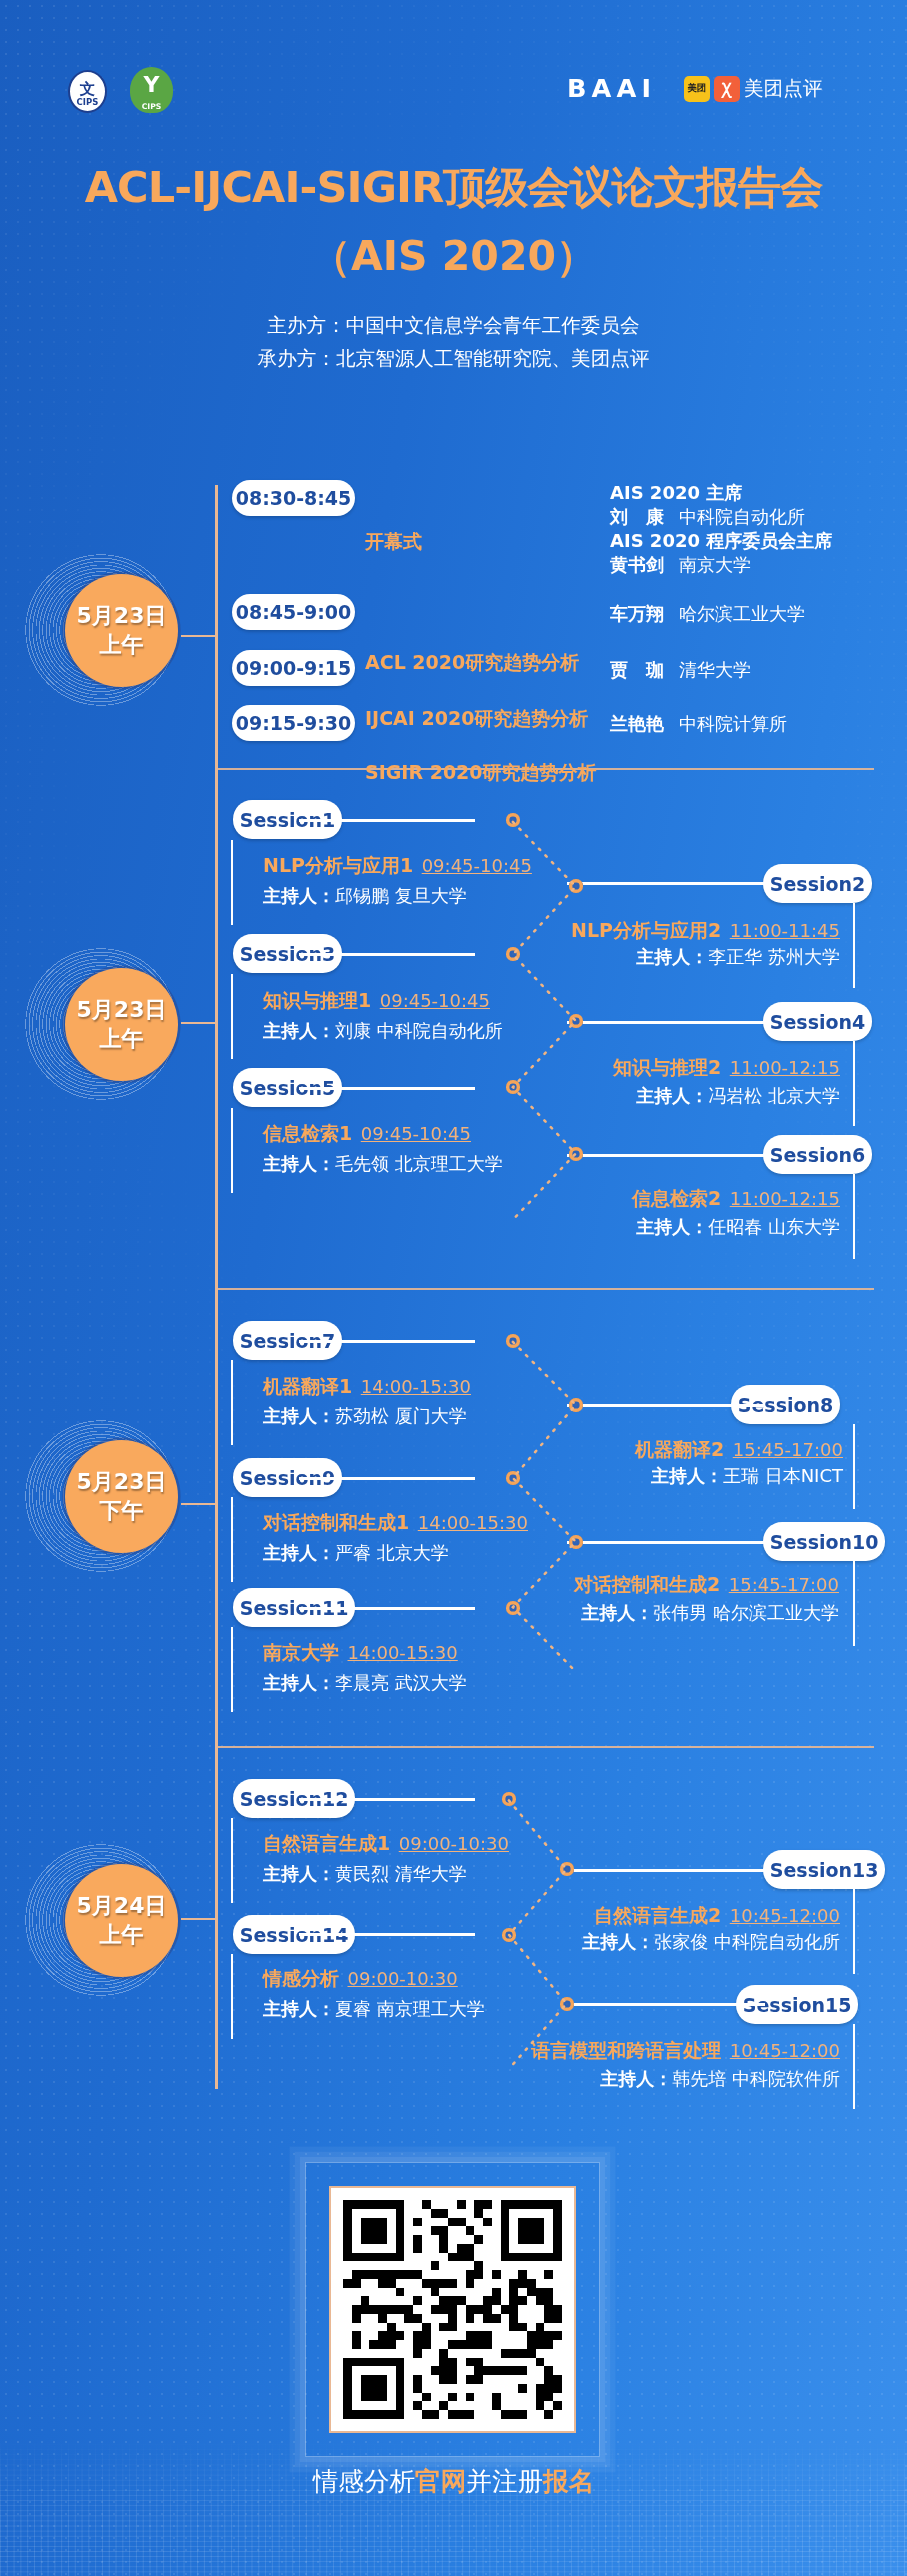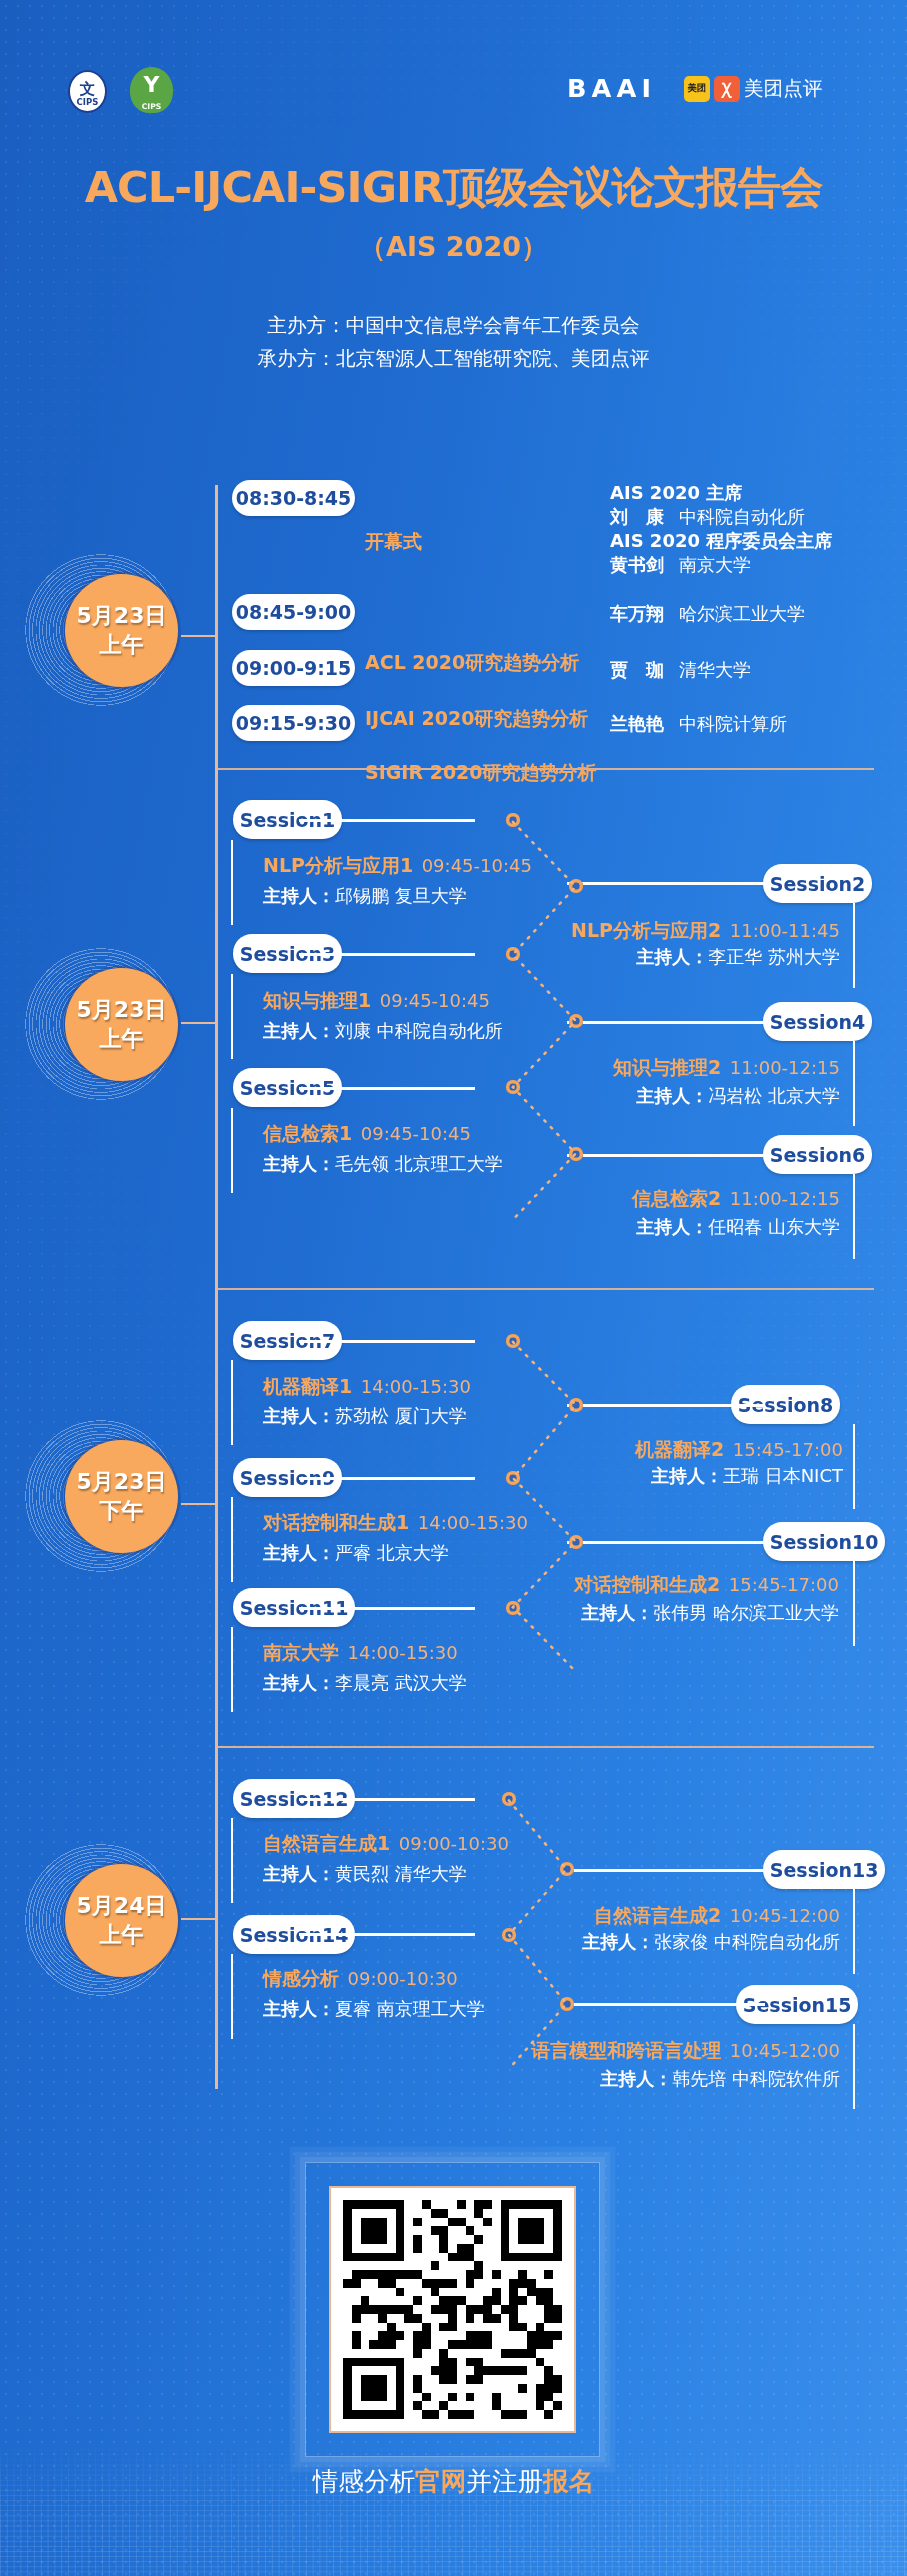--- a/index.html
+++ b/index.html
@@ -55,21 +55,21 @@
     left: 714px; top: 76px; width: 25.6px; height: 25.6px; border-radius: 5.1px; background: #f2603a; color: #fff;
     font: bold 15.4px "DejaVu Sans", sans-serif; display: flex; align-items: center; justify-content: center;
   }
   .logo-mtdp-text { left: 744px; top: 75px; font: 19.6px "DejaVu Sans", sans-serif; color: #fff; }
 
   .title {
     left: 0; right: 0; text-align: center; color: #f8a85c; font-weight: bold;
     font-family: "DejaVu Sans", "Liberation Sans", sans-serif;
   }
   .title1 { top: 159px; font-size: 43px; letter-spacing: -0.9px; }
-  .title2 { top: 229px; font-size: 27px; }
+  .title2 { top: 229px; font-size: 41px; }
   .org { left: 0; right: 0; text-align: center; font-size: 19.6px; color: #fff; }
 
   
   .vline { width: 2.6px; background: #e9b894; }
   .hdiv { height: 1.7px; background: #e9b894; opacity: 0.9; }
   .date-wrap {
     width: 154px; height: 154px; border-radius: 50%;
     background: repeating-radial-gradient(circle, rgba(255,255,255,0.35) 0 0.9px, transparent 0.9px 3.4px);
     display: flex; align-items: center; justify-content: flex-end;
   }
@@ -89,21 +89,21 @@
   }
   .time-pill { height: 36px; width: 123px; font-size: 19px; }
   .agenda-title { color: #f8a85c; font-weight: bold; font-size: 19px; white-space: nowrap; margin-top: 48px; }
   .agenda-name { color: #fff; font-weight: bold; font-size: 18px; white-space: nowrap; margin-left: 6px; }
   .agenda-org { color: #fff; font-size: 18px; white-space: nowrap; }
 
   .session-pill { height: 39px; width: 72px; font-size: 19px; padding: 0 6.8px; width: auto; }
   .sline { height: 2.6px; background: #fff; }
   .svline { width: 1.7px; background: #fff; }
   .stitle { color: #f8a85c; font-weight: bold; font-size: 19px; white-space: nowrap; }
-  .stime { color: #f2b27c; font-size: 18px; margin-left: 8.5px; font-weight: normal; }
+  .stime { color: #f2b27c; font-size: 18px; margin-left: 8.5px; font-weight: normal; text-decoration: underline; }
   .shost { color: #fff; font-size: 18px; white-space: nowrap; }
   .shost b { font-weight: bold; }
   .node {
     width: 13.7px; height: 13.7px; border-radius: 50%; background: #f5a55a;
     box-shadow: inset 0 0 0 3.4px #f5a55a, inset 0 0 0 6.8px #2d63b8;
   }
   .right-align { text-align: right; }
 
   .qr-frame {
     left: 305px; top: 2162px; width: 295px; height: 295px;

